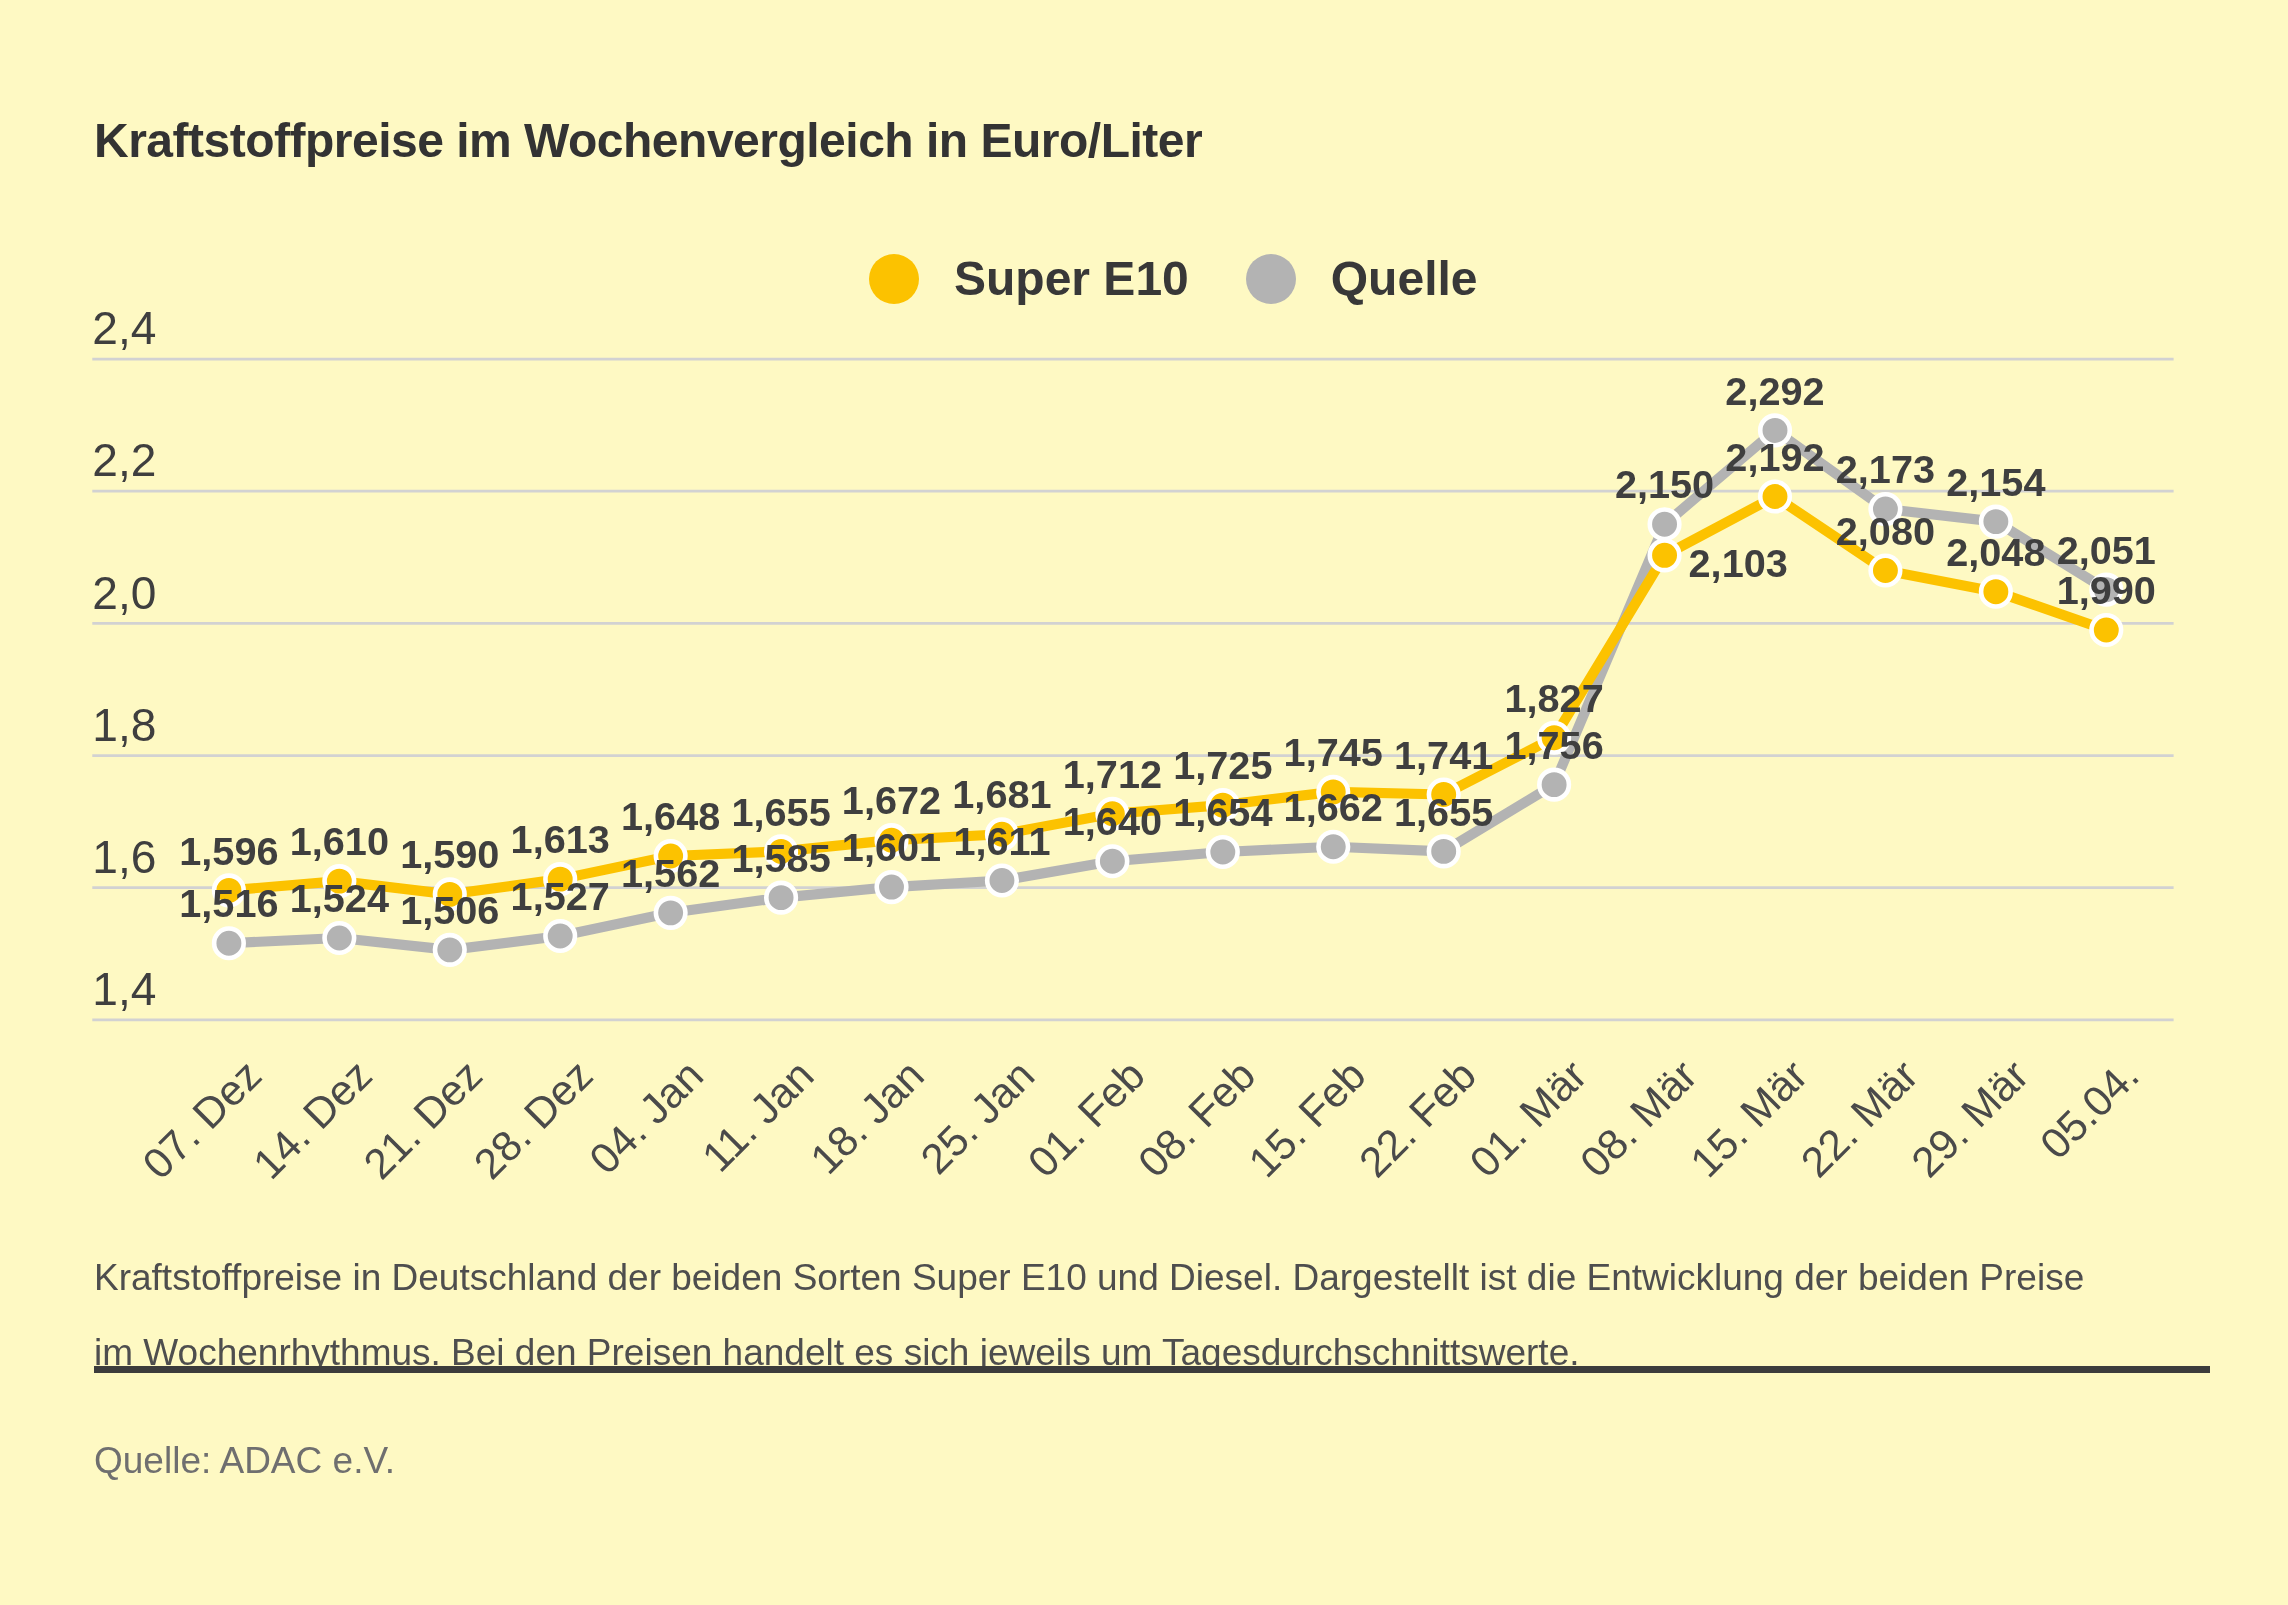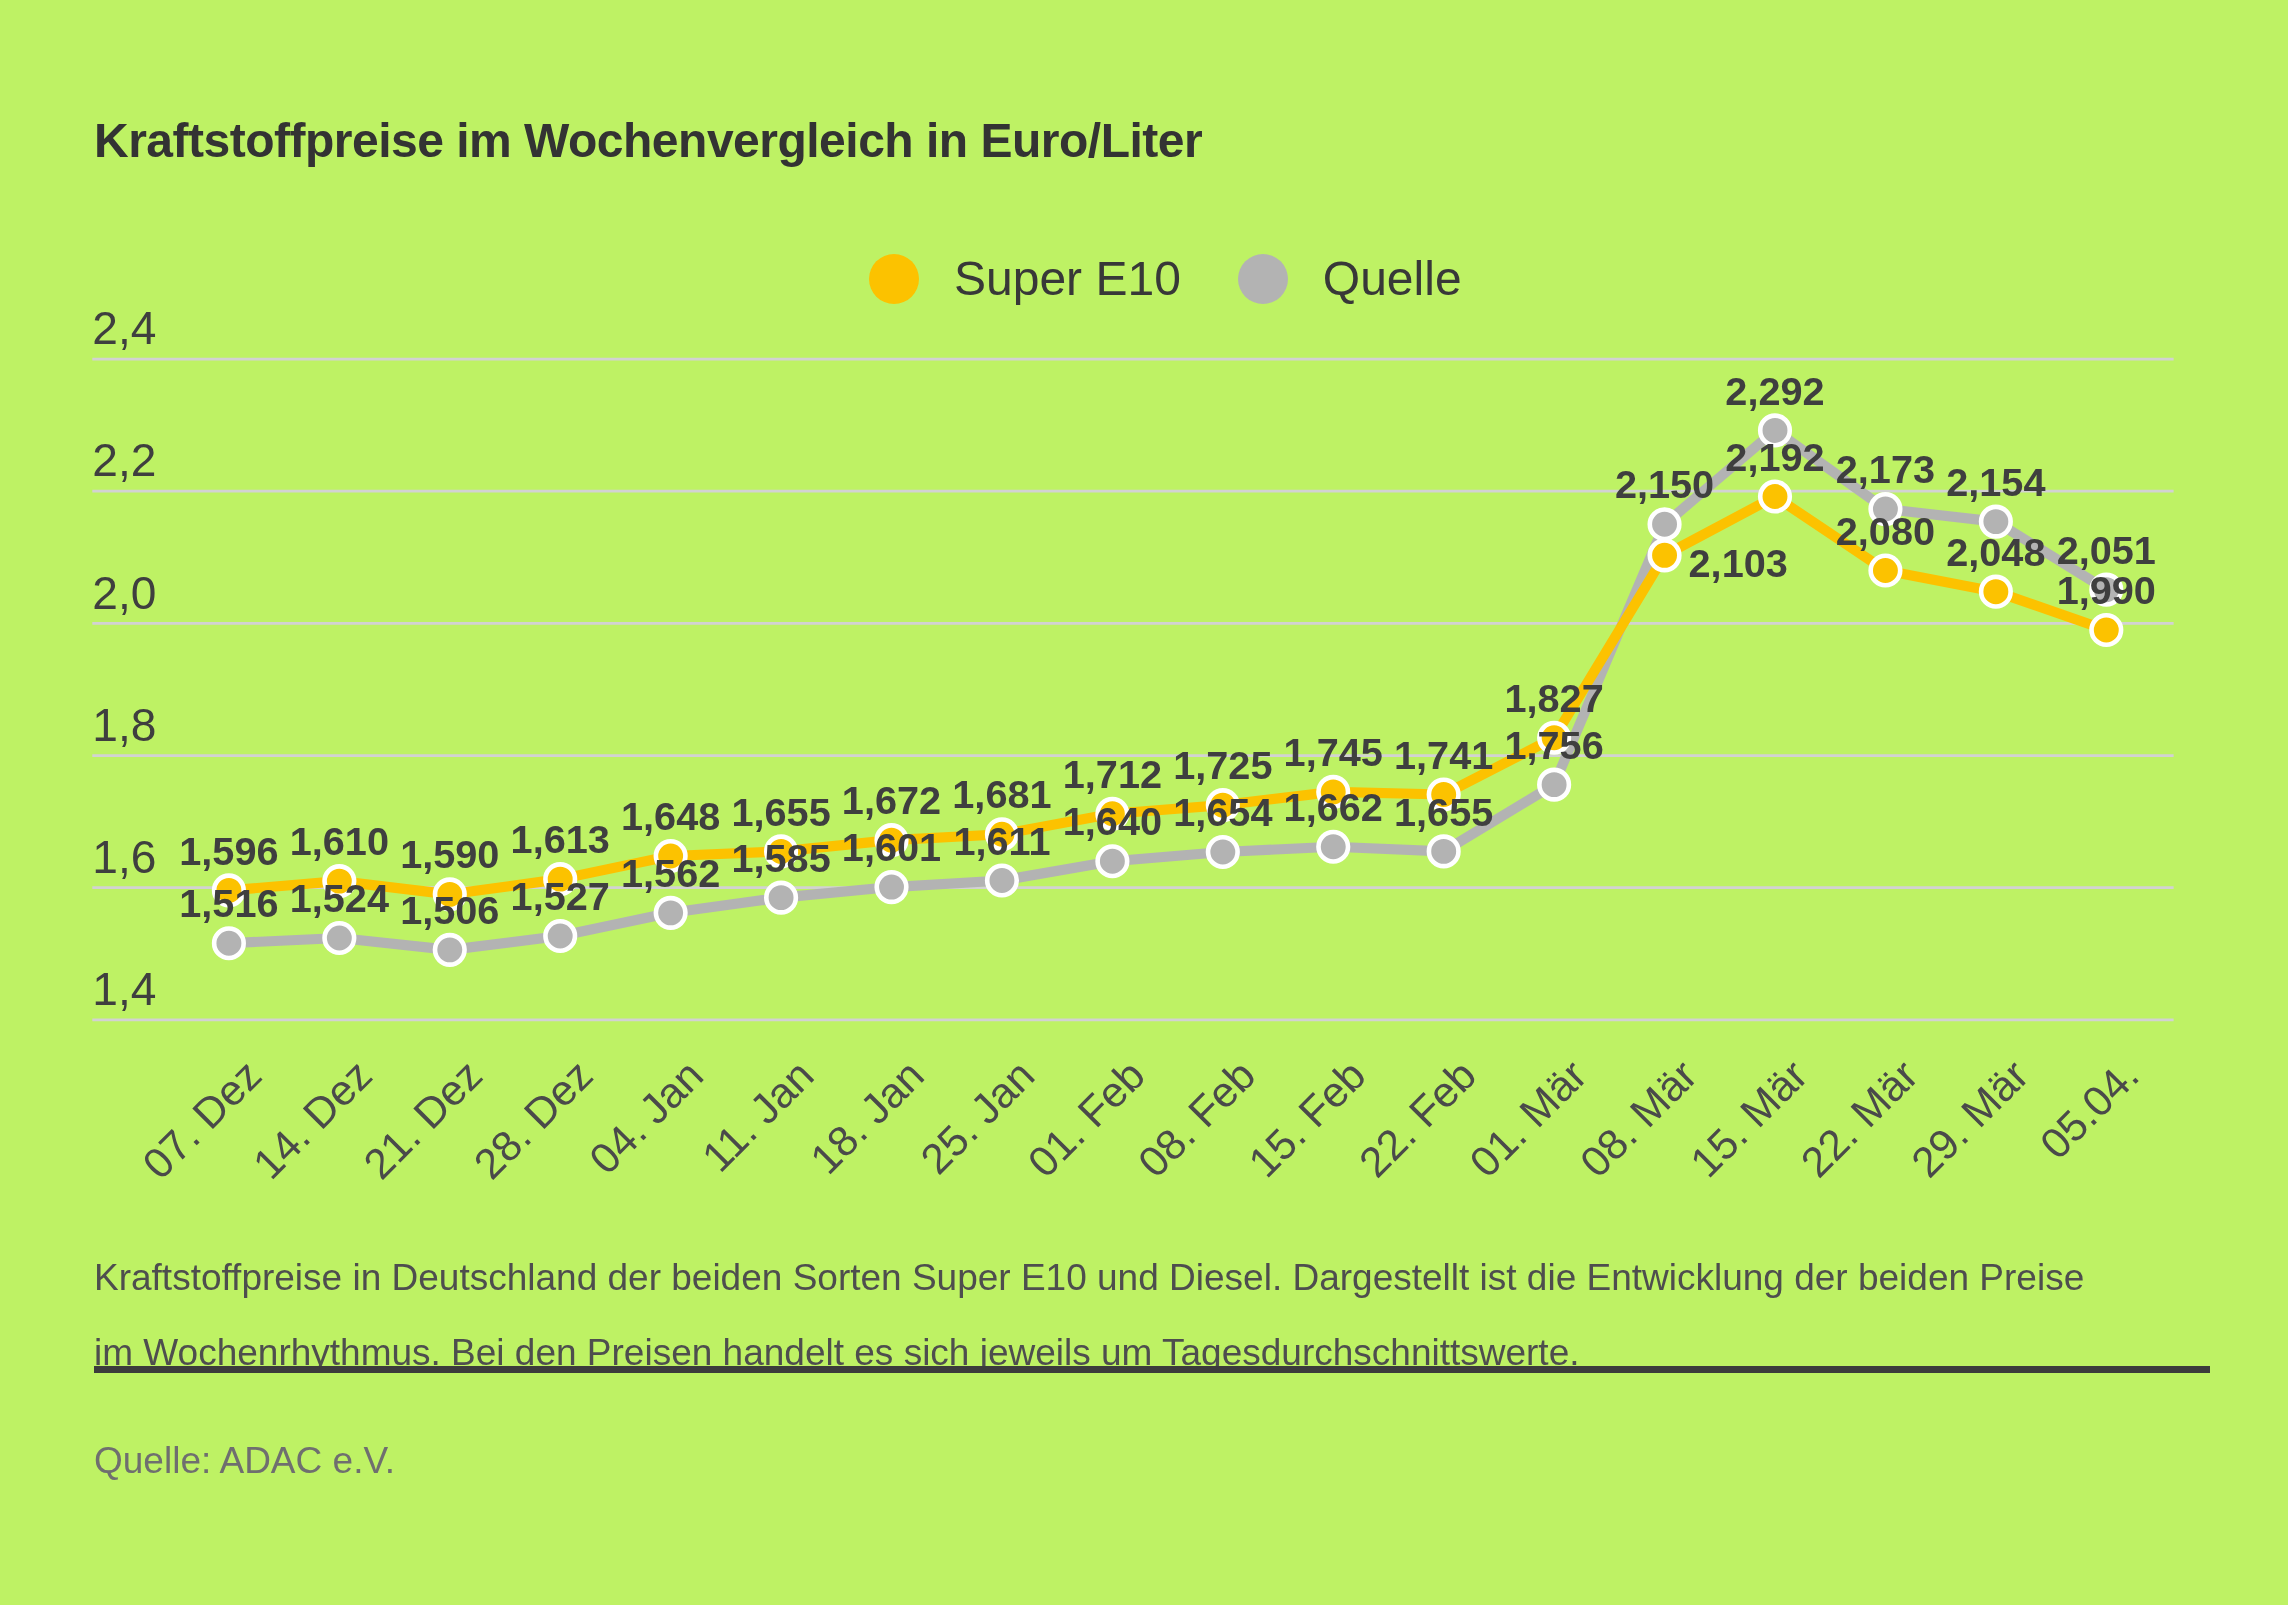--- a/index.html
+++ b/index.html
@@ -1,22 +1,22 @@
 <!DOCTYPE html>
 <html style="font-size:14.8px"><head>
 <meta charset="utf-8">
 <style>
   html,body{margin:0;padding:0;background:#fff;}
-  .page{position:relative;width:2289px;height:1606px;background:#bef264;overflow:hidden;
+  .page{position:relative;width:2289px;height:1606px;background:#fef9c3;overflow:hidden;
         font-family:"Liberation Sans",sans-serif;}
   .title{position:absolute;left:94px;top:113px;margin:0;font-size:48px;line-height:55px;
          font-weight:700;color:#333333;letter-spacing:-0.5px;}
   .legend{position:absolute;left:869px;top:251px;display:flex;align-items:center;}
   .dot{display:inline-block;width:50px;height:50px;border-radius:50%;}
-  .legend-label{font-size:48px;font-weight:400;color:#383838;margin-left:35px;}
+  .legend-label{font-size:48px;font-weight:700;color:#383838;margin-left:35px;}
   .legend-label.first{margin-right:57px;}
   #chart{position:absolute;left:0;top:0;width:2289px;height:1606px;}
   .description{position:absolute;left:94px;top:1240px;width:2012px;margin:0;
                font-size:37px;line-height:75px;color:#4e4e4e;}
   .divider{position:absolute;left:94px;top:1366px;width:2116px;height:7.4px;background:#3c3c3c;}
   .footer-left{position:absolute;left:94px;top:1440px;font-size:37px;color:#6f6f6f;}
   .footer-right{position:absolute;right:78px;top:1440px;font-size:37px;color:#6f6f6f;}
 </style>
 </head>
 <body>

